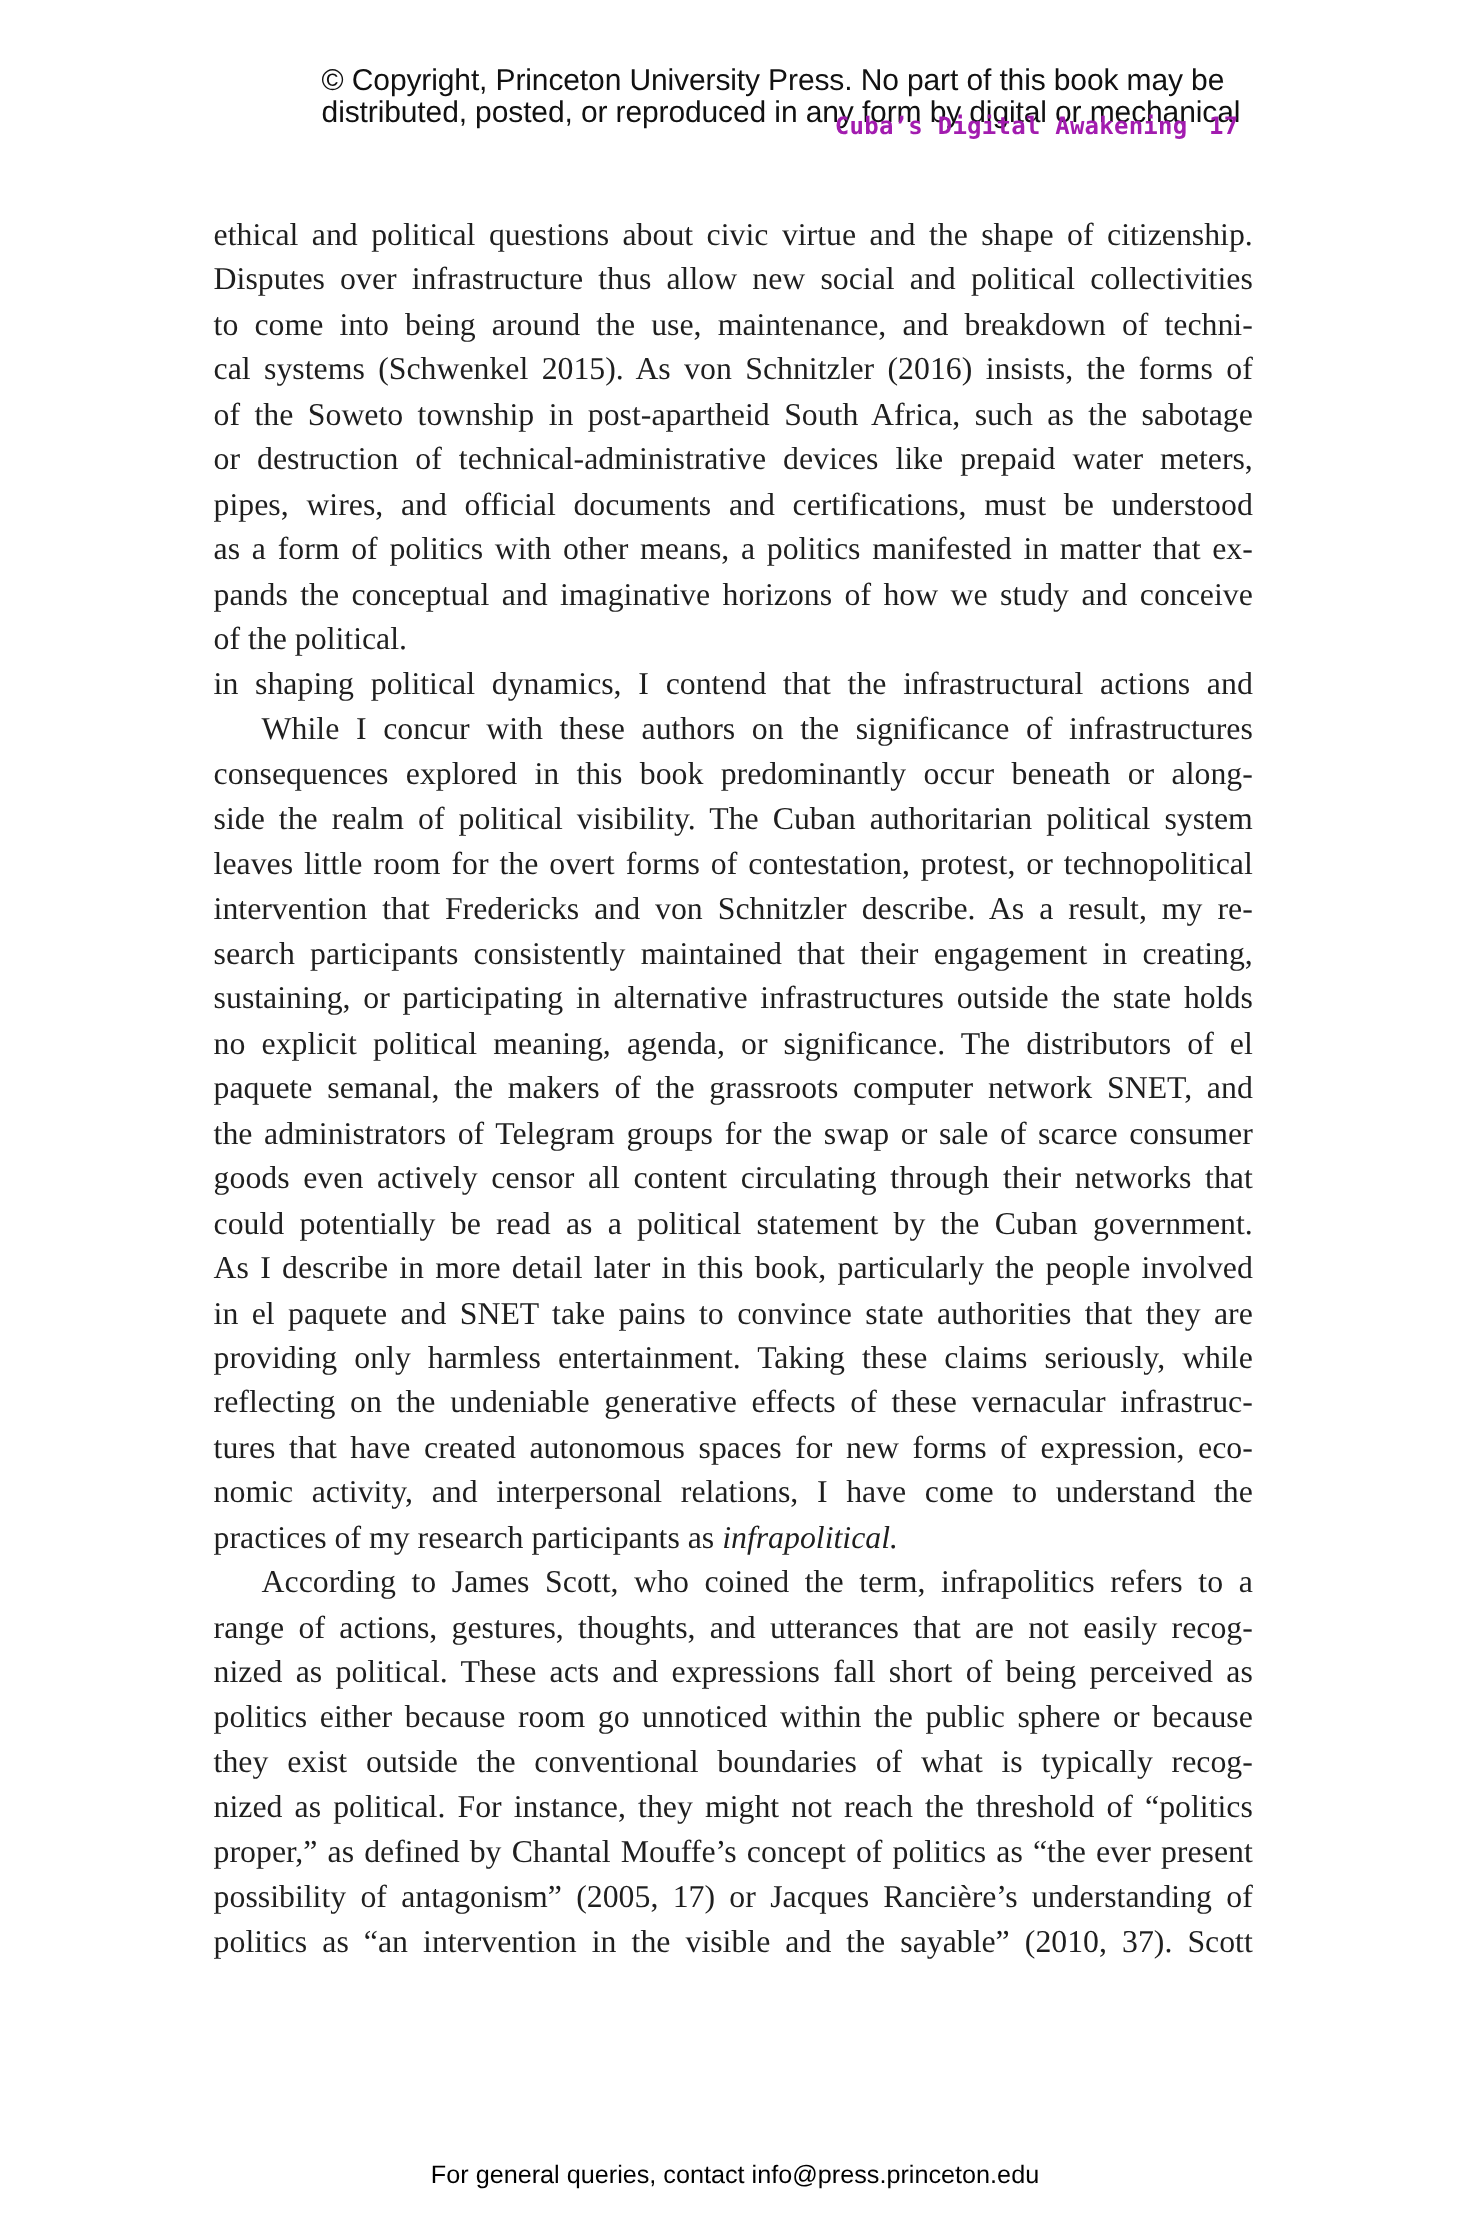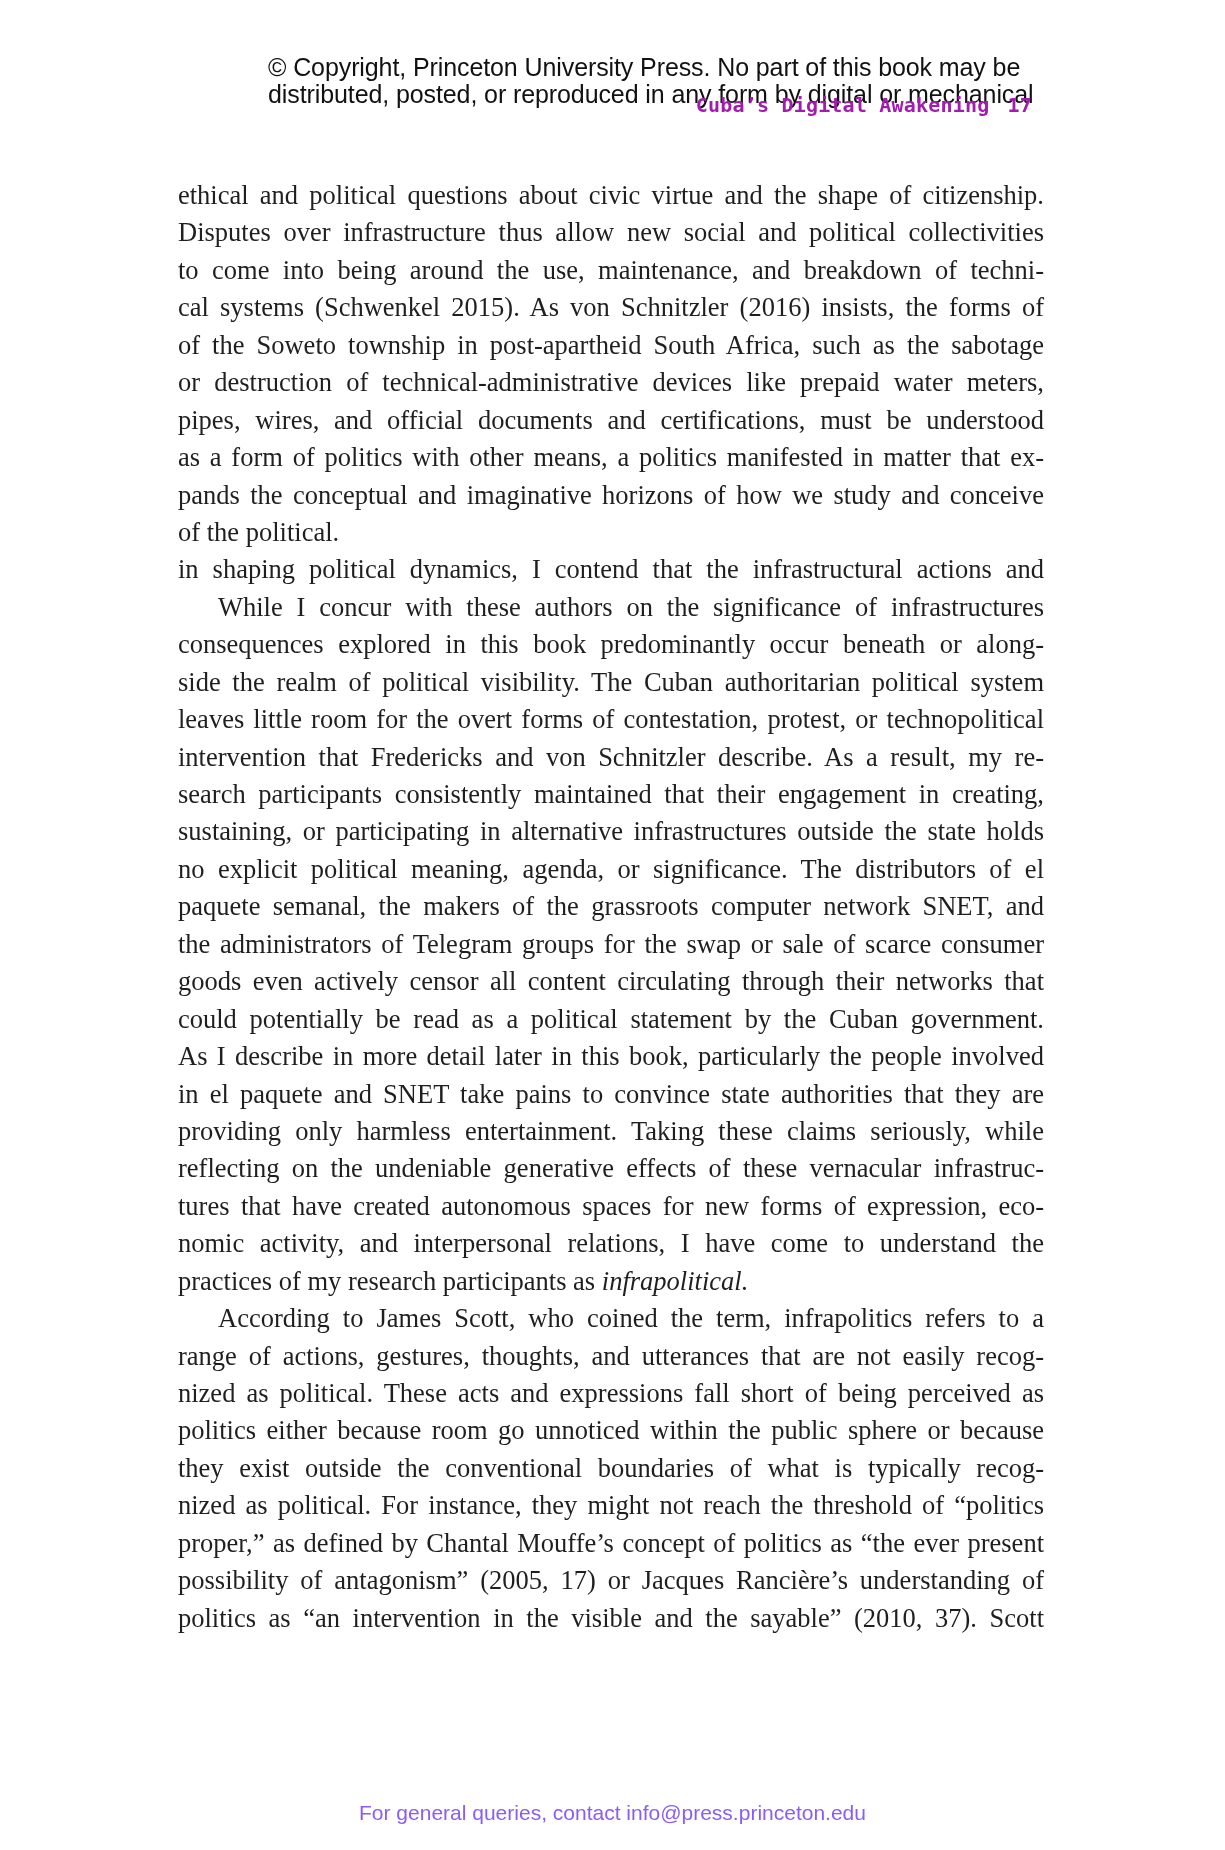--- a/index.html
+++ b/index.html
@@ -63,21 +63,21 @@
     }
     .body-text em { font-style: italic; }
     .footer {
       position: absolute;
       left: 0;
       width: 1225px;
       top: 1801px;
       text-align: center;
       font-family: "Liberation Sans", sans-serif;
       font-size: 21px;
-      color: #8b5cf6;
+      color: #000000;
       white-space: nowrap;
     }
   </style>
 </head>
 <body>
 
 <div class="copyright">
   <span class="line">© Copyright, Princeton University Press. No part of this book may be</span>
   <span class="line">distributed, posted, or reproduced in any form by digital or mechanical</span>
 </div>

